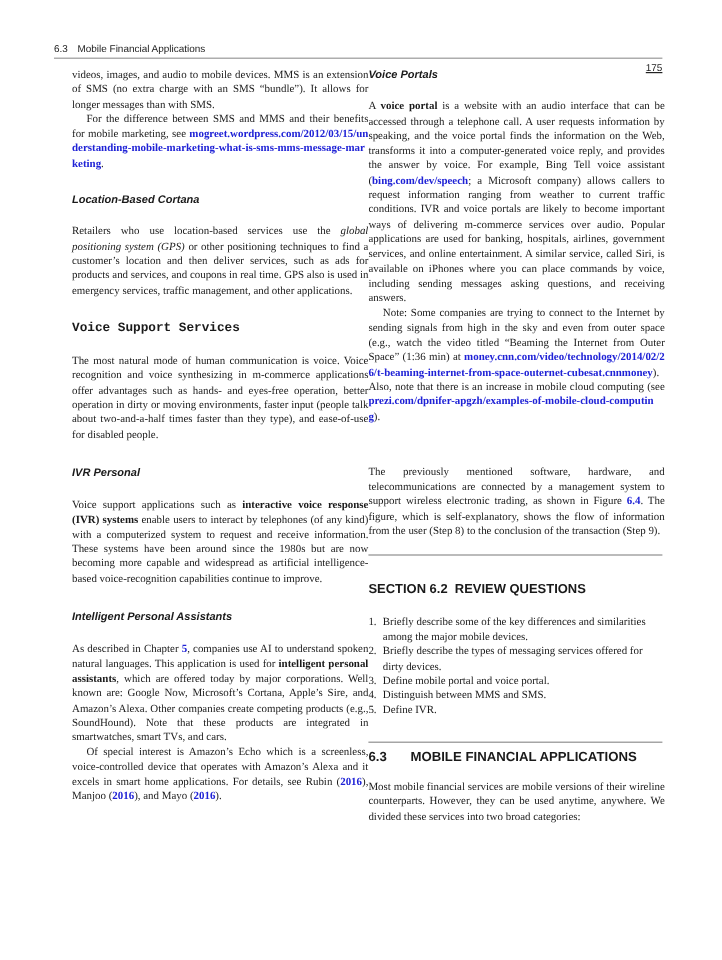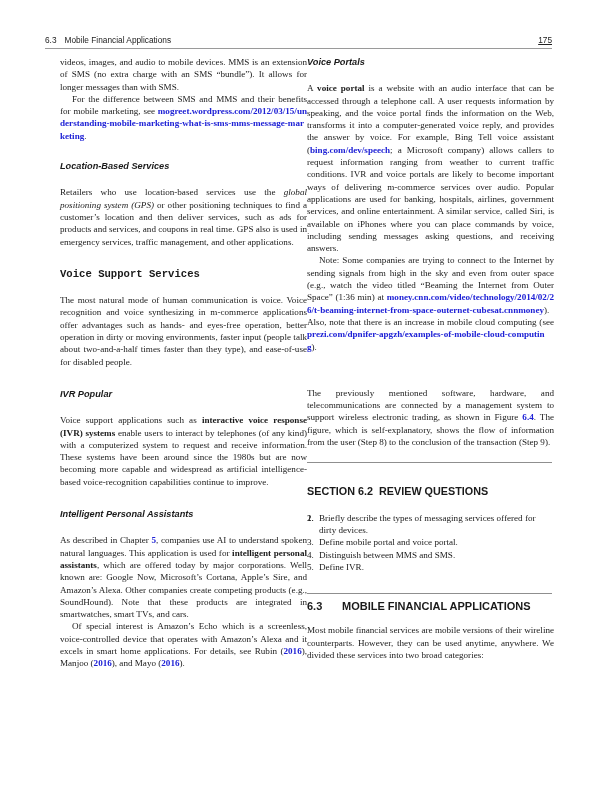--- a/index.html
+++ b/index.html
@@ -1,21 +1,21 @@
 <!DOCTYPE html>
 <html><head>
 <meta charset="utf-8">
 <style>
   html, body { margin: 0; padding: 0; background: #ffffff; }
   body { width: 602px; height: 800px; position: relative; overflow: hidden; color: #1a1a1a; }
   .header { position: absolute; left: 45px; top: 35px; width: 507px; height: 14px;
     font-family: "Liberation Sans", sans-serif; font-size: 8.3px; color: #222; }
   .header .sec { position: absolute; left: 0; top: 0; }
   .header .sec .num { margin-right: 8px; }
-  .header .pg { position: absolute; right: 0; top: 0; text-decoration: underline; }
+  .header .pg { position: absolute; right: 0; top: 16px; text-decoration: underline; }
   .header-rule { position: absolute; left: 45px; top: 48px; width: 507px; height: 1px; background: #9a9a9a; }
 
   .col { position: absolute; top: 56px; width: 247px;
     font-family: "Liberation Serif", serif; font-size: 9.1px; line-height: 12.3px; color: #1a1a1a; }
   .col-left { left: 60px; }
   .col-right { left: 307px; }
   p { margin: 0; text-align: justify; }
   p.indent { text-indent: 12px; }
   a, .link { color: #1f22d6; font-weight: bold; text-decoration: none; }
   .ref { color: #1f22d6; font-weight: bold; }
@@ -39,31 +39,31 @@
   <span class="sec"><span class="num">6.3</span><span>Mobile Financial Applications</span></span>
   <span class="pg">175</span>
 </div>
 <div class="header-rule"></div>
 
 <div class="col col-left">
   <p>videos, images, and audio to mobile devices. MMS is an extension of SMS (no extra charge with an SMS “bundle”). It allows for longer messages than with SMS.</p>
   <p class="indent"><span>For the difference between SMS and MMS and their benefits for mobile marketing, see </span><a style="word-break: break-all;">mogreet.wordpress.com/2012/03/15/understanding-mobile-marketing-what-is-sms-mms-message-marketing</a><span>.</span></p>
 
   <div class="gap18"></div>
-  <h4>Location-Based Services</h4>
+  <h4>Location-Based Cortana</h4>
   <div class="gap14"></div>
   <p><span>Retailers who use location-based services use the </span><i>global positioning system (GPS)</i><span> or other positioning techniques to find a customer’s location and then deliver services, such as ads for products and services, and coupons in real time. GPS also is used in emergency services, traffic management, and other applications.</span></p>
 
   <div class="gap20"></div>
   <h3>Voice Support Services</h3>
   <div class="gap14"></div>
   <p>The most natural mode of human communication is voice. Voice recognition and voice synthesizing in m-commerce applications offer advantages such as hands- and eyes-free operation, better operation in dirty or moving environments, faster input (people talk about two-and-a-half times faster than they type), and ease-of-use for disabled people.</p>
 
   <div class="gap20"></div>
-  <h4>IVR Popular</h4>
+  <h4>IVR Personal</h4>
   <div class="gap14"></div>
   <p><span>Voice support applications such as </span><b>interactive voice response (IVR) systems</b><span> enable users to interact by telephones (of any kind) with a computerized system to request and receive information. These systems have been around since the 1980s but are now becoming more capable and widespread as artificial intelligence-based voice-recognition capabilities continue to improve.</span></p>
 
   <div class="gap20"></div>
   <h4>Intelligent Personal Assistants</h4>
   <div class="gap14"></div>
   <p><span>As described in Chapter </span><span class="ref">5</span><span>, companies use AI to understand spoken natural languages. This application is used for </span><b>intelligent personal assistants</b><span>, which are offered today by major corporations. Well known are: Google Now, Microsoft’s Cortana, Apple’s Sire, and Amazon’s Alexa. Other companies create competing products (e.g., SoundHound). Note that these products are integrated in smartwatches, smart TVs, and cars.</span></p>
   <p class="indent"><span>Of special interest is Amazon’s Echo which is a screenless, voice-controlled device that operates with Amazon’s Alexa and it excels in smart home applications. For details, see Rubin (</span><span class="ref">2016</span><span>), Manjoo (</span><span class="ref">2016</span><span>), and Mayo (</span><span class="ref">2016</span><span>).</span></p>
 </div>
 
@@ -76,21 +76,21 @@
   <div class="gap20"></div>
   <div class="gap14"></div>
   <p><span>The previously mentioned software, hardware, and telecommunications are connected by a management system to support wireless electronic trading, as shown in Figure </span><span class="ref">6.4</span><span>. The figure, which is self-explanatory, shows the flow of information from the user (Step 8) to the conclusion of the transaction (Step 9).</span></p>
 
   <div class="gap14"></div>
   <div class="rule"></div>
   <div class="gap6"></div>
   <div class="review-title" style="white-space: pre;">SECTION 6.2  REVIEW QUESTIONS</div>
   <div class="gap14"></div>
   <ol>
-    <li><span class="n">1.</span></li>
+    <li><span class="n">1.</span><span>Briefly describe some of the key differences and similarities among the major mobile devices.</span></li>
     <li><span class="n">2.</span><span>Briefly describe the types of messaging services offered for dirty devices.</span></li>
     <li><span class="n">3.</span><span>Define mobile portal and voice portal.</span></li>
     <li><span class="n">4.</span><span>Distinguish between MMS and SMS.</span></li>
     <li><span class="n">5.</span><span>Define IVR.</span></li>
   </ol>
 
   <div class="gap20"></div>
   <div class="rule"></div>
   <div class="gap6"></div>
   <div class="sec-title"><span class="num">6.3</span><span>MOBILE FINANCIAL APPLICATIONS</span></div>

